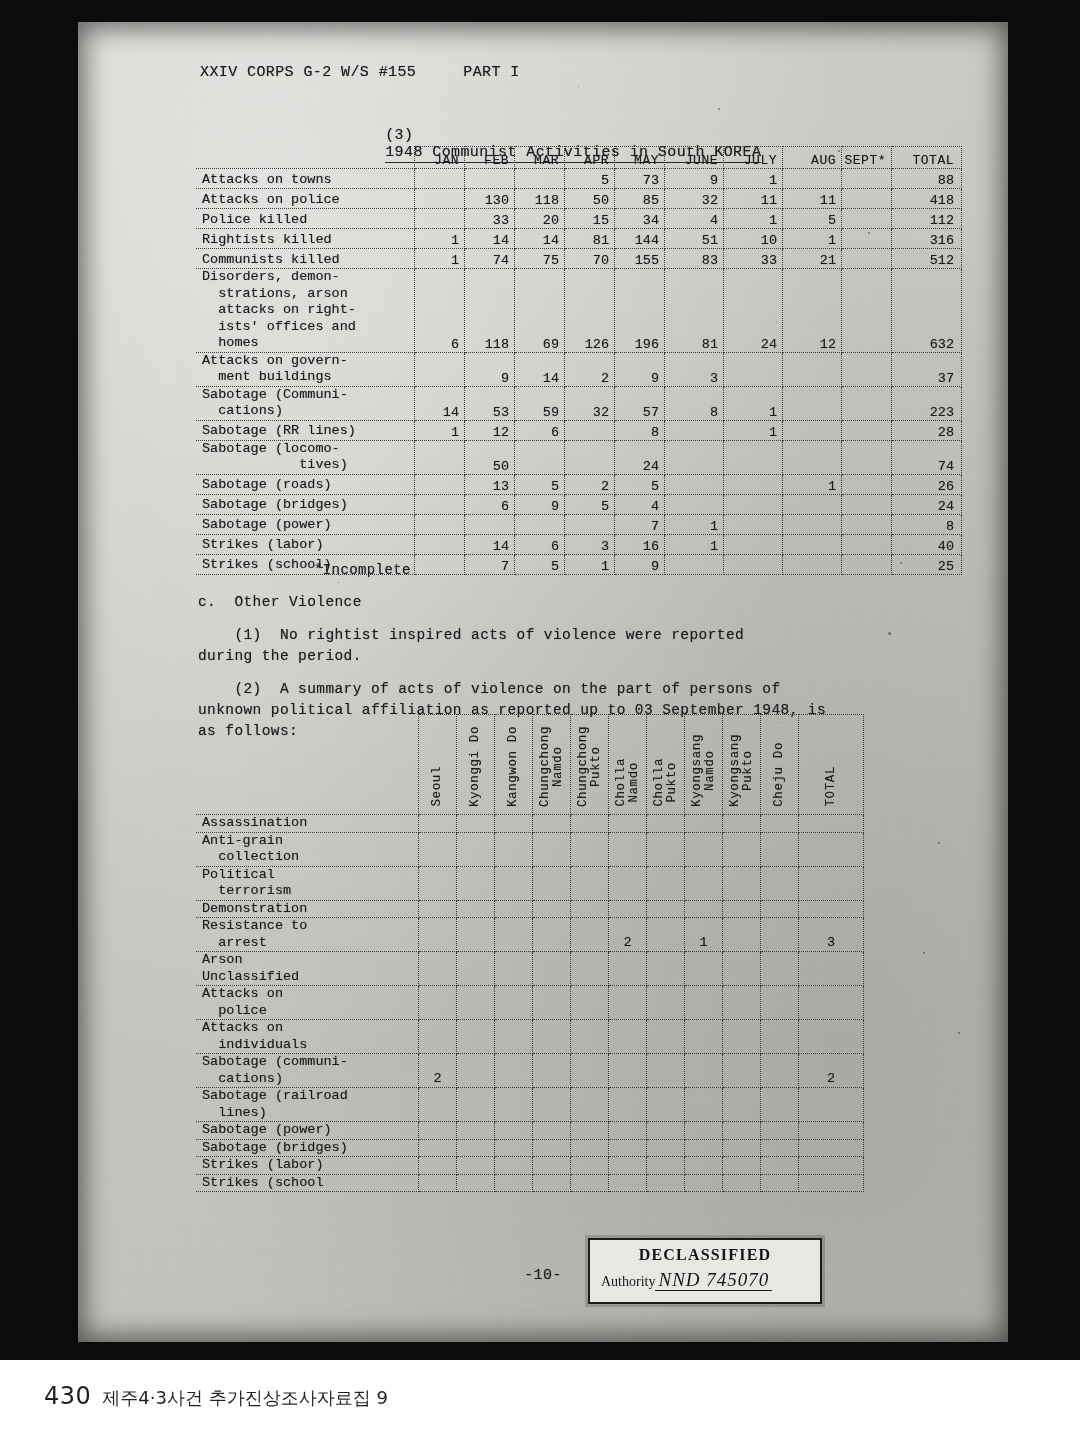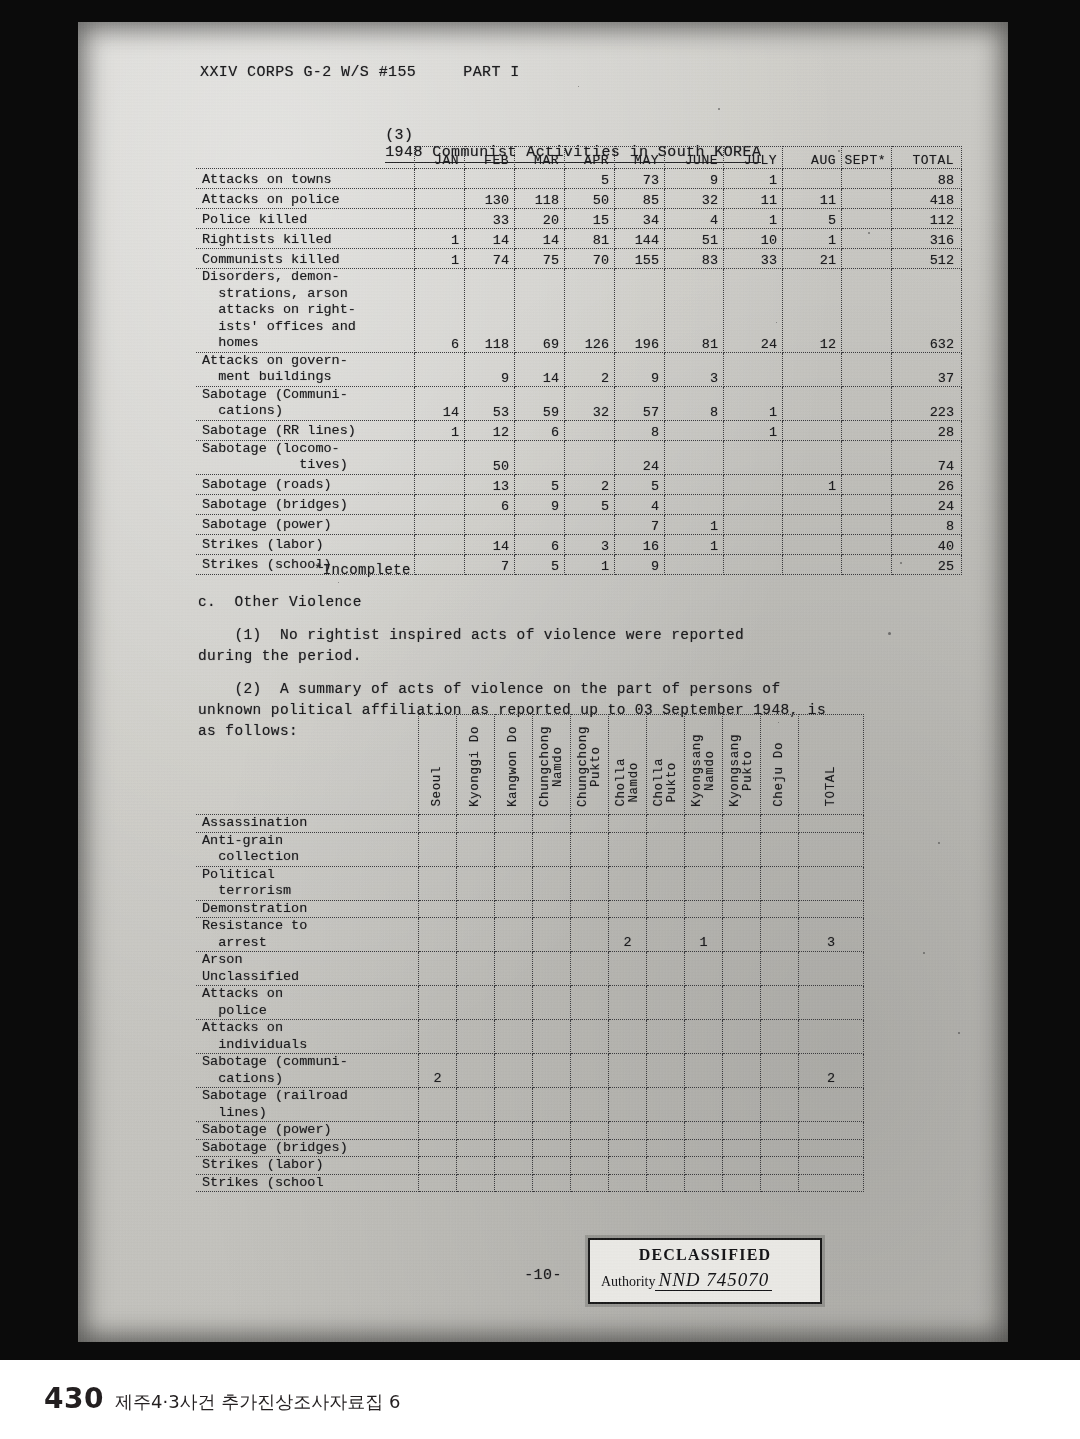--- a/index.html
+++ b/index.html
@@ -152,21 +152,21 @@
   #book-footer{
     position:absolute;left:0;top:1360px;width:1080px;height:79px;
     background:#ffffff;
   }
   #book-footer .inner{
     position:absolute;left:44px;top:22px;
     font-family:"DejaVu Sans", sans-serif;
     color:#231f20;
   }
   #book-footer .pg{
-    font-size:28px;font-weight:bold;letter-spacing:.5px;vertical-align:baseline;
+    font-size:24px;font-weight:normal;letter-spacing:.5px;vertical-align:baseline;
   }
   #book-footer .ttl{font-size:18px;margin-left:11px;}
 </style>
 </head>
 <body>
 
 <div class="scan-frame">
   <div class="paper">
     <div class="sheet">
 
@@ -670,15 +670,15 @@
         <div class="speck" style="left: 700px; top: 700px; width: 1px; height: 1px;"></div>
         <div class="speck" style="left: 260px; top: 560px; width: 1px; height: 1px;"></div>
         <div class="speck" style="left: 880px; top: 1010px; width: 2px; height: 2px;"></div>
         <div class="speck" style="left: 120px; top: 1100px; width: 1px; height: 1px;"></div>
       </div>
   </div>
 </div>
 
 <div id="book-footer">
   <div class="inner">
-    <span class="pg">430</span><span class="ttl">제주4·3사건 추가진상조사자료집 6</span>
+    <span class="pg">430</span><span class="ttl">제주4·3사건 추가진상조사자료집 9</span>
   </div>
 </div>
 
 </body></html>

